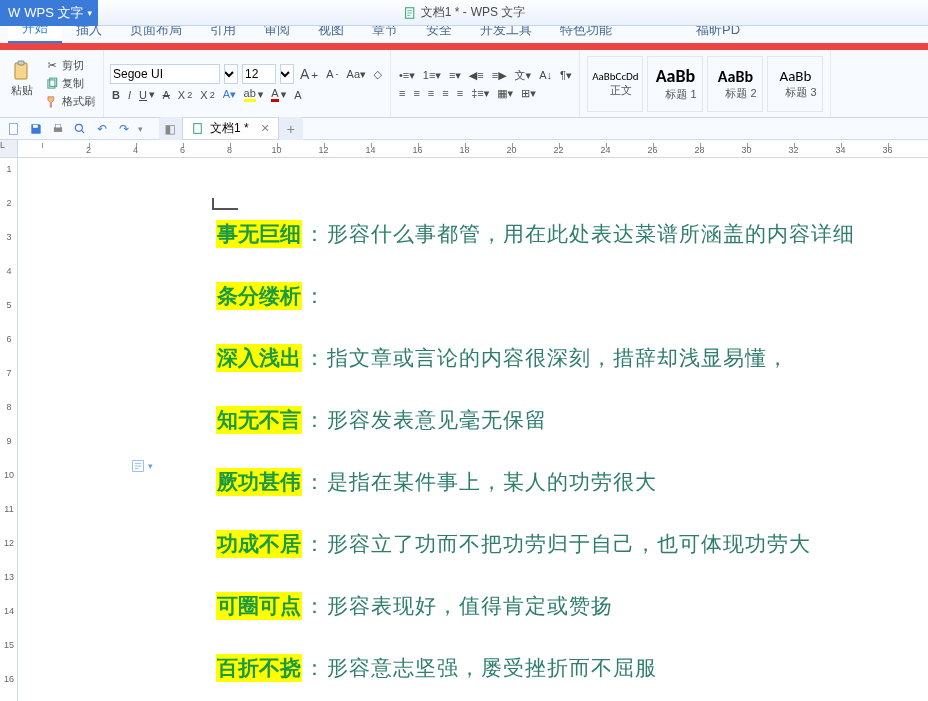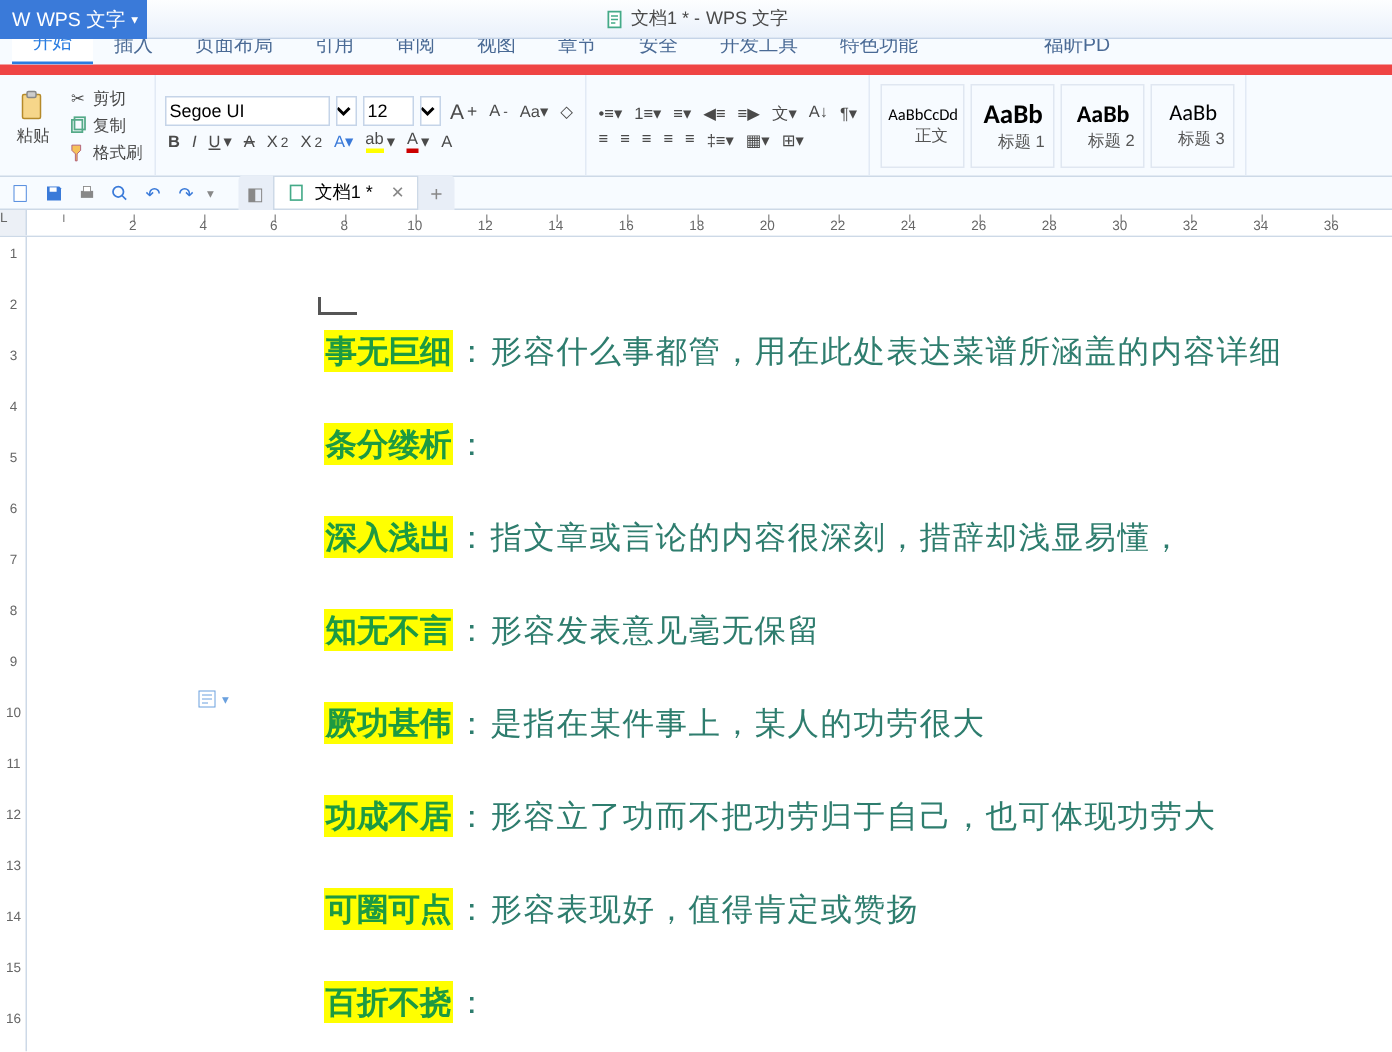--- a/index.html
+++ b/index.html
@@ -382,20 +382,21 @@
             <span class="def">形容立了功而不把功劳归于自己，也可体现功劳大</span>
           </div>
           <div class="para">
             <span class="term">可圈可点</span>
             <span class="colon">：</span>
             <span class="def">形容表现好，值得肯定或赞扬</span>
           </div>
           <div class="para">
             <span class="term">百折不挠</span>
             <span class="colon">：</span>
+            <span class="def">形容意志坚强，屡受挫折而不屈服</span>
           </div>
         </div>
       <div class="float-tool">
         <svg width="16" height="16" viewBox="0 0 24 24">
             <rect x="4" y="4" width="16" height="16" fill="none" stroke="#6aa0de"></rect>
             <path d="M7 8h10M7 12h10M7 16h6" stroke="#6aa0de"></path>
           </svg>
         <span style="font-size:9px;">▾</span>
       </div>
     </div>

